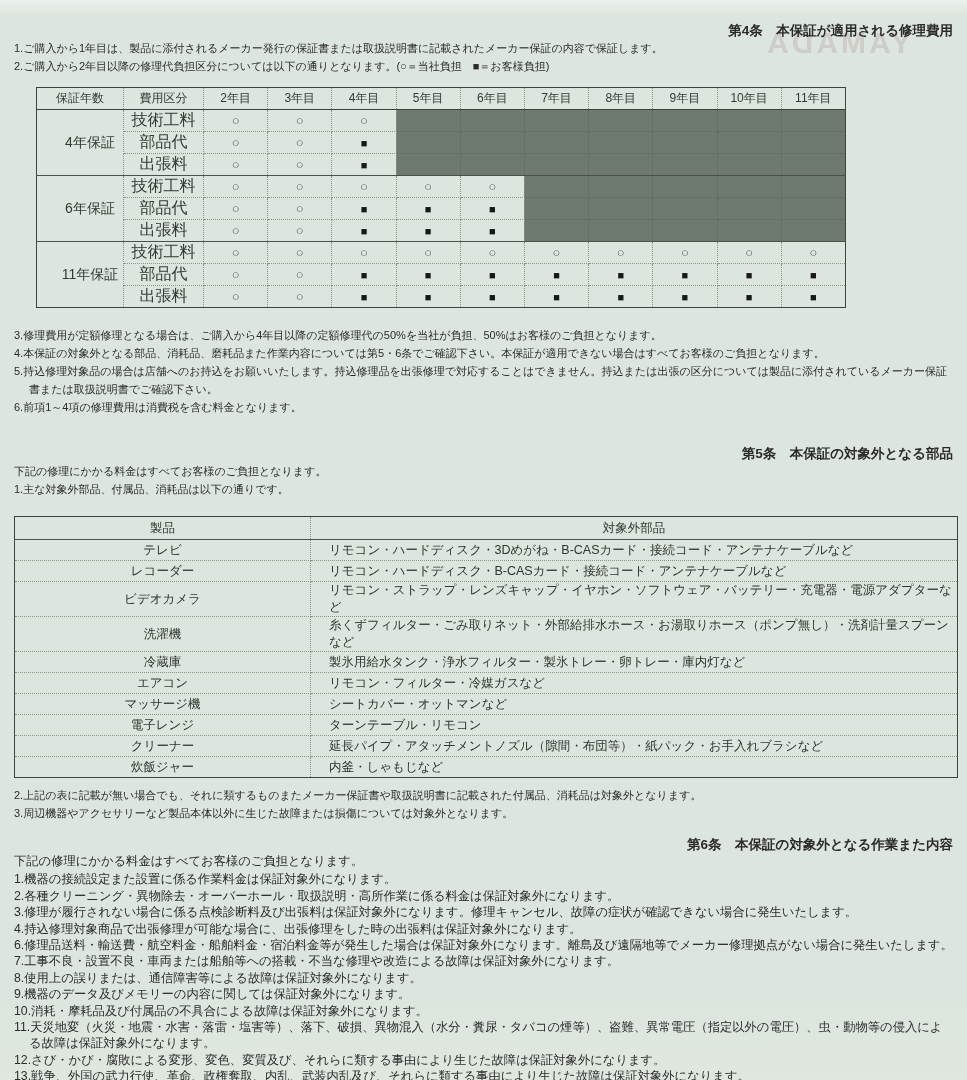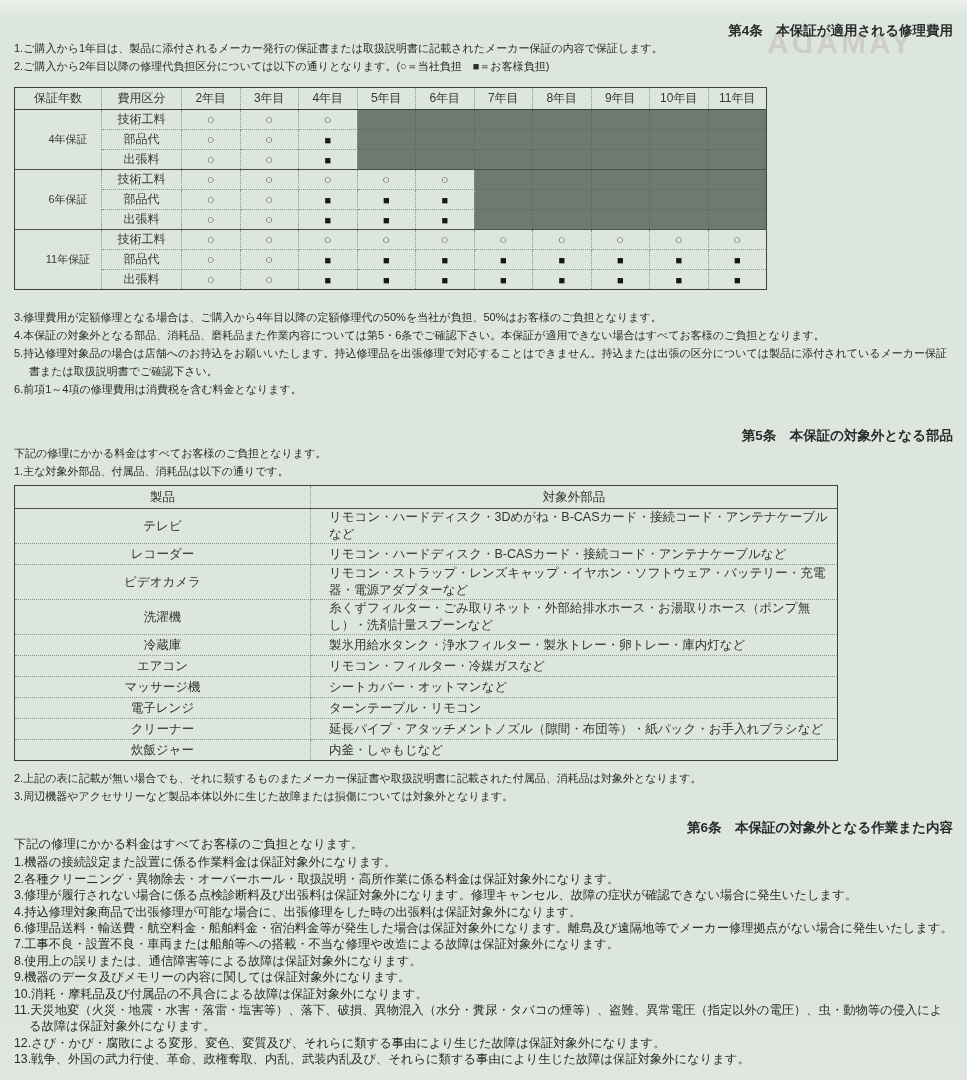--- a/index.html
+++ b/index.html
@@ -23,39 +23,40 @@
   .a6 .doc-line{line-height:16.4px;font-size:12.3px;}
   #a4-title{margin-top:23px;}
   #a5-title{margin-top:30px;}
   #a6-title{margin-top:15px;}
   #a4-notes-after{margin-top:18px;}
   #a5-notes-after{margin-top:8px;}
   #a6-items{margin-top:2px;}
 
   
   table.coverage{
-    border-collapse:collapse;table-layout:fixed;width:753px;margin-top:12px;
+    border-collapse:collapse;table-layout:fixed;width:810px;margin-top:12px;
     border:1.5px solid #3c423c;
+    margin-left:22px;
   }
   .coverage th,.coverage td{
     border:1px dotted #8a948b;
     font-size:12px;text-align:center;vertical-align:middle;
     padding:0;height:19px;font-weight:normal;color:#343a34;
   }
   .coverage thead th{height:21px;border-bottom:1.5px solid #3c423c;}
   .coverage tr.group-start td{border-top:1.2px solid #4a504a;}
-  .coverage td.glabel{font-size:11px;padding-left:20px;}
-  .coverage td.rlabel{font-size:12px;}
+  .coverage td.glabel{font-size:14px;padding-left:20px;}
+  .coverage td.rlabel{font-size:16px;}
   .coverage td.gray{background:#6e7a70;border-color:#5d6960;}
   .coverage td.mk-c{font-size:13px;color:#4a4f4a;}
   .coverage td.mk-s{font-size:11px;color:#161916;}
 
   
   table.parts{
-    border-collapse:collapse;table-layout:fixed;width:824px;margin-top:5px;
+    border-collapse:collapse;table-layout:fixed;width:944px;margin-top:18px;
     border:1.5px solid #3c423c;
   }
   .parts th,.parts td{
     border:1px dotted #8a948b;
     font-size:12.5px;vertical-align:middle;padding:0;color:#2f352f;
   }
   .parts thead th{height:22px;text-align:center;font-weight:normal;border-bottom:1.2px solid #4a504a;}
   .parts tbody td{height:20px;}
   .parts td.pname{text-align:center;}
   .parts td.pparts{text-align:left;padding-left:18px;word-break:break-all;}

